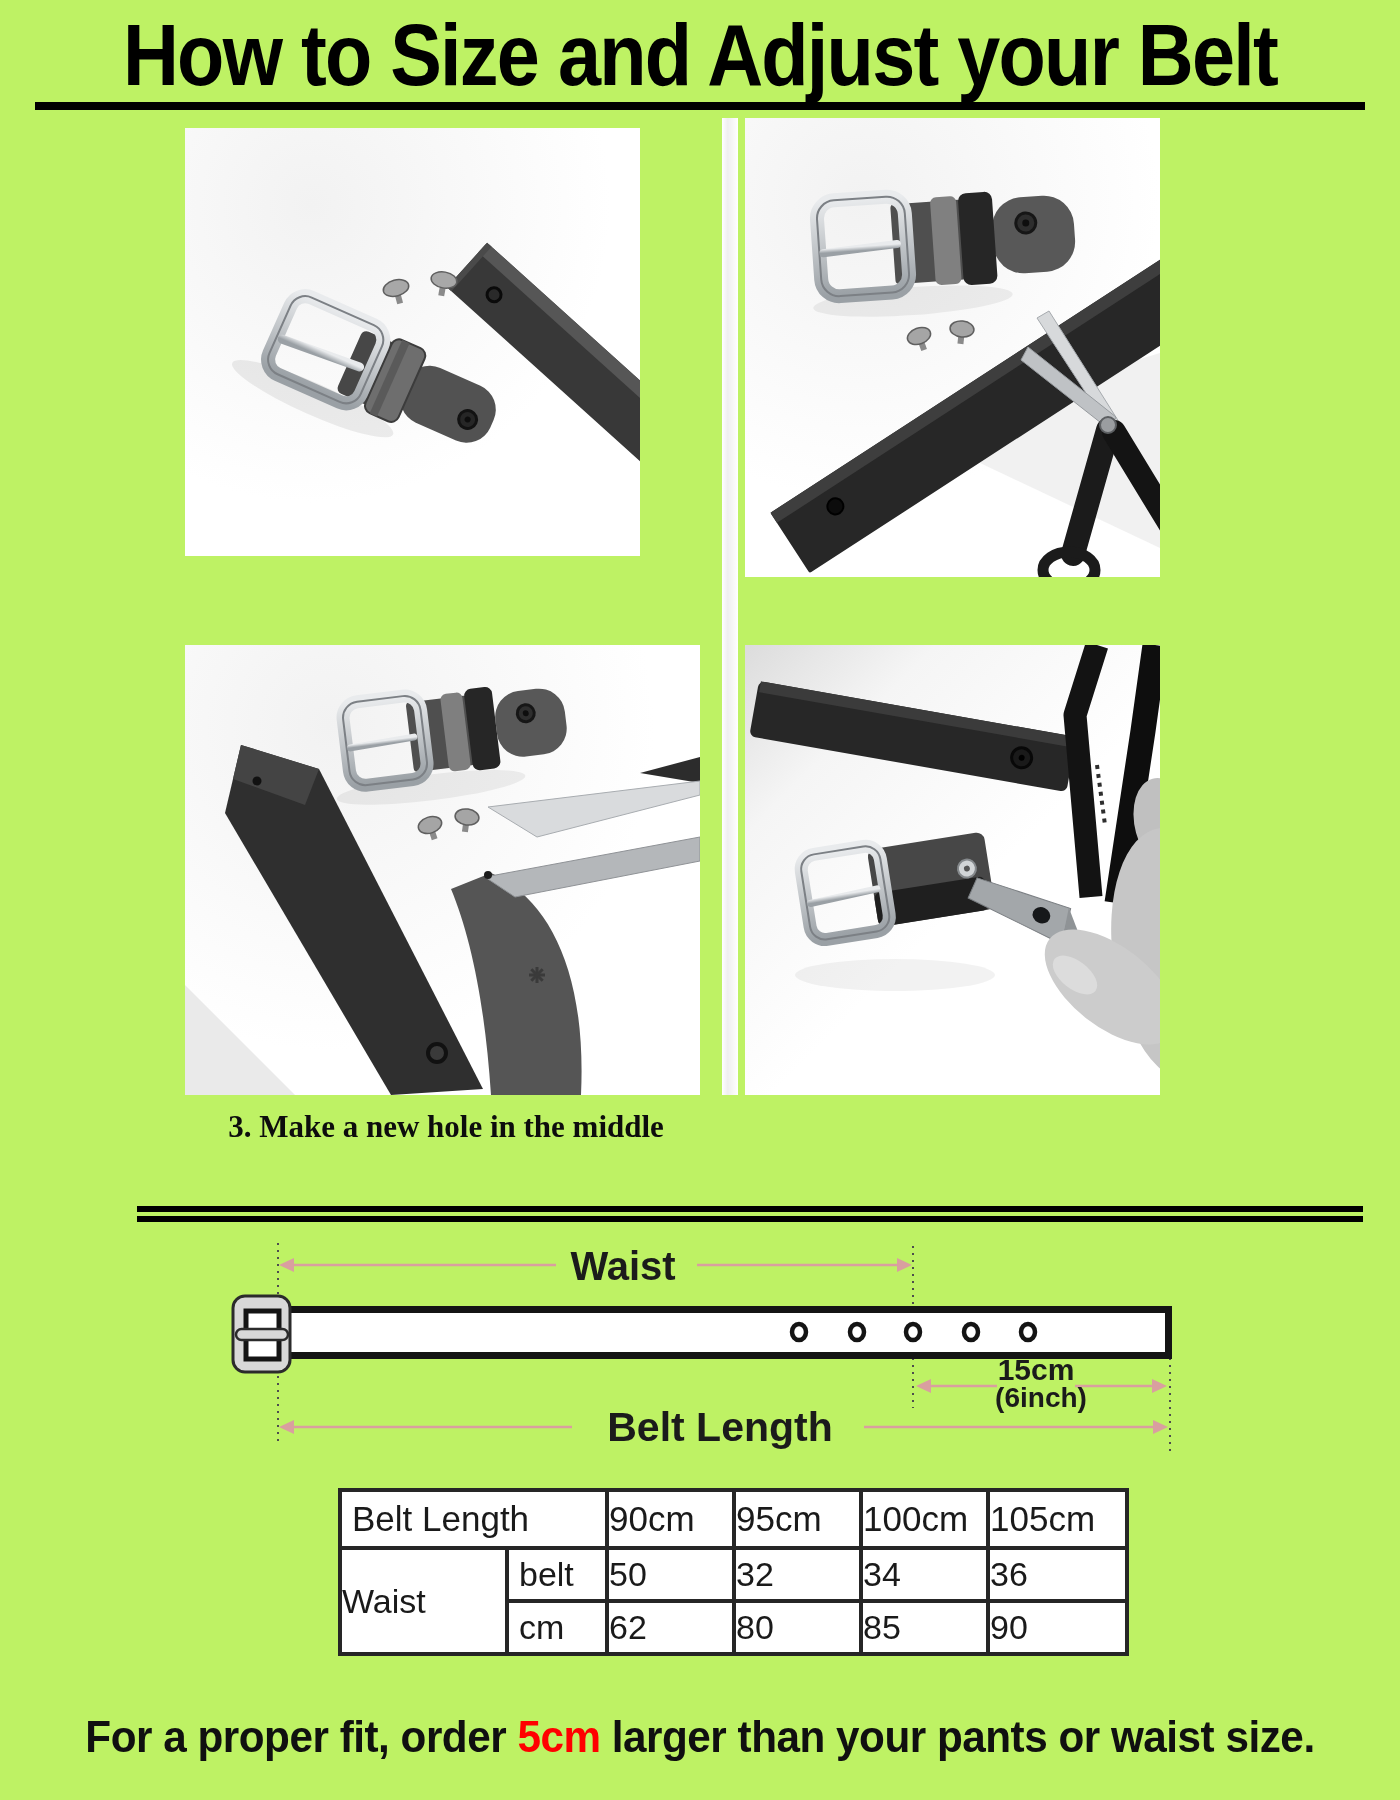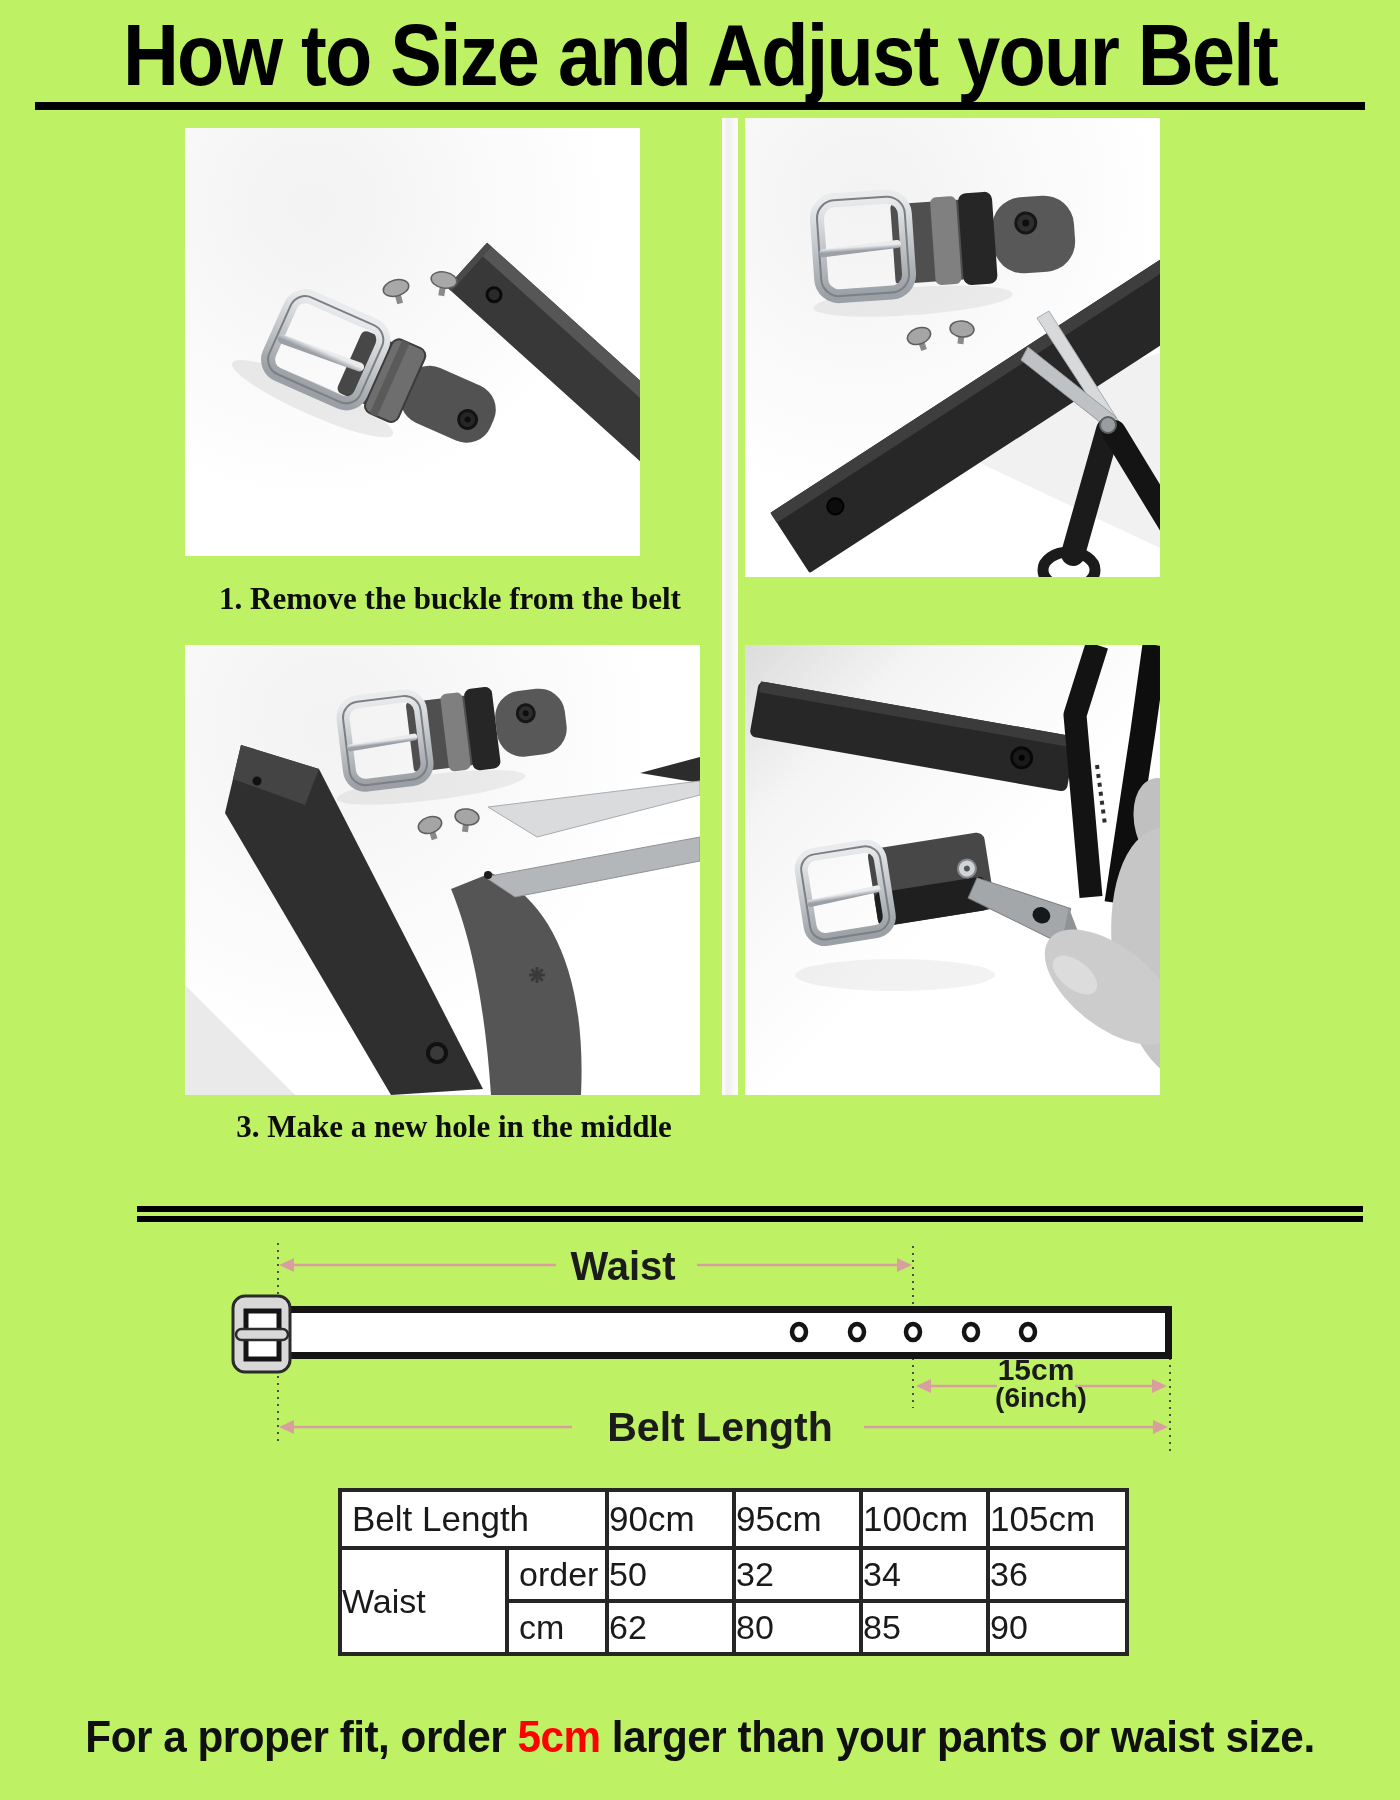--- a/index.html
+++ b/index.html
@@ -244,22 +244,21 @@
 
       <g>
         <ellipse cx="420" cy="180" rx="30" ry="48" fill="#c0c0c0" transform="rotate(-15 420 180)"></ellipse>
         <ellipse cx="432" cy="310" rx="64" ry="128" fill="#c6c6c6" transform="rotate(-8 432 310)"></ellipse>
         <ellipse cx="366" cy="342" rx="78" ry="40" fill="#cccccc" transform="rotate(38 366 342)"></ellipse>
         <ellipse cx="330" cy="330" rx="26" ry="14" fill="#dcdcdc" transform="rotate(38 330 330)"></ellipse>
       </g>
     </svg>
   </div>
 
-  <div class="caption nowrap" style="left:150px;top:580px;width:600px;">1. Remove the buckle from the belt</div>
-  <div class="caption nowrap" style="left:164px;top:1108px;width:580px;">3. Make a new hole in the middle</div>
+  <div class="caption nowrap" style="left:156px;top:1108px;width:580px;">3. Make a new hole in the middle</div>
 
   <div class="divider-bar" style="top:1206px;"></div>
   <div class="divider-bar" style="top:1216px;"></div>
 
   <svg id="diagram-svg" width="1400" height="230" viewBox="0 1240 1400 230">
 
     <g stroke="#4d4d4d" stroke-width="2" stroke-dasharray="2 5">
       <path d="M278 1243 V1443"></path>
       <path d="M913 1246 V1408"></path>
       <path d="M1170 1358 V1455"></path>
@@ -325,21 +324,21 @@
     <tbody>
         <tr class="hrow">
       <td colspan="2" class="cell-left">Belt Length</td>
       <td>90cm</td>
       <td>95cm</td>
       <td>100cm</td>
       <td>105cm</td>
     </tr>
     <tr class="brow">
       <td rowspan="2">Waist</td>
-      <td class="cell-left">order</td>
+      <td class="cell-left">belt</td>
       <td>50</td>
       <td>32</td>
       <td>34</td>
       <td>36</td>
     </tr>
     <tr class="brow">
       <td class="cell-left">cm</td>
       <td>62</td>
       <td>80</td>
       <td>85</td>

